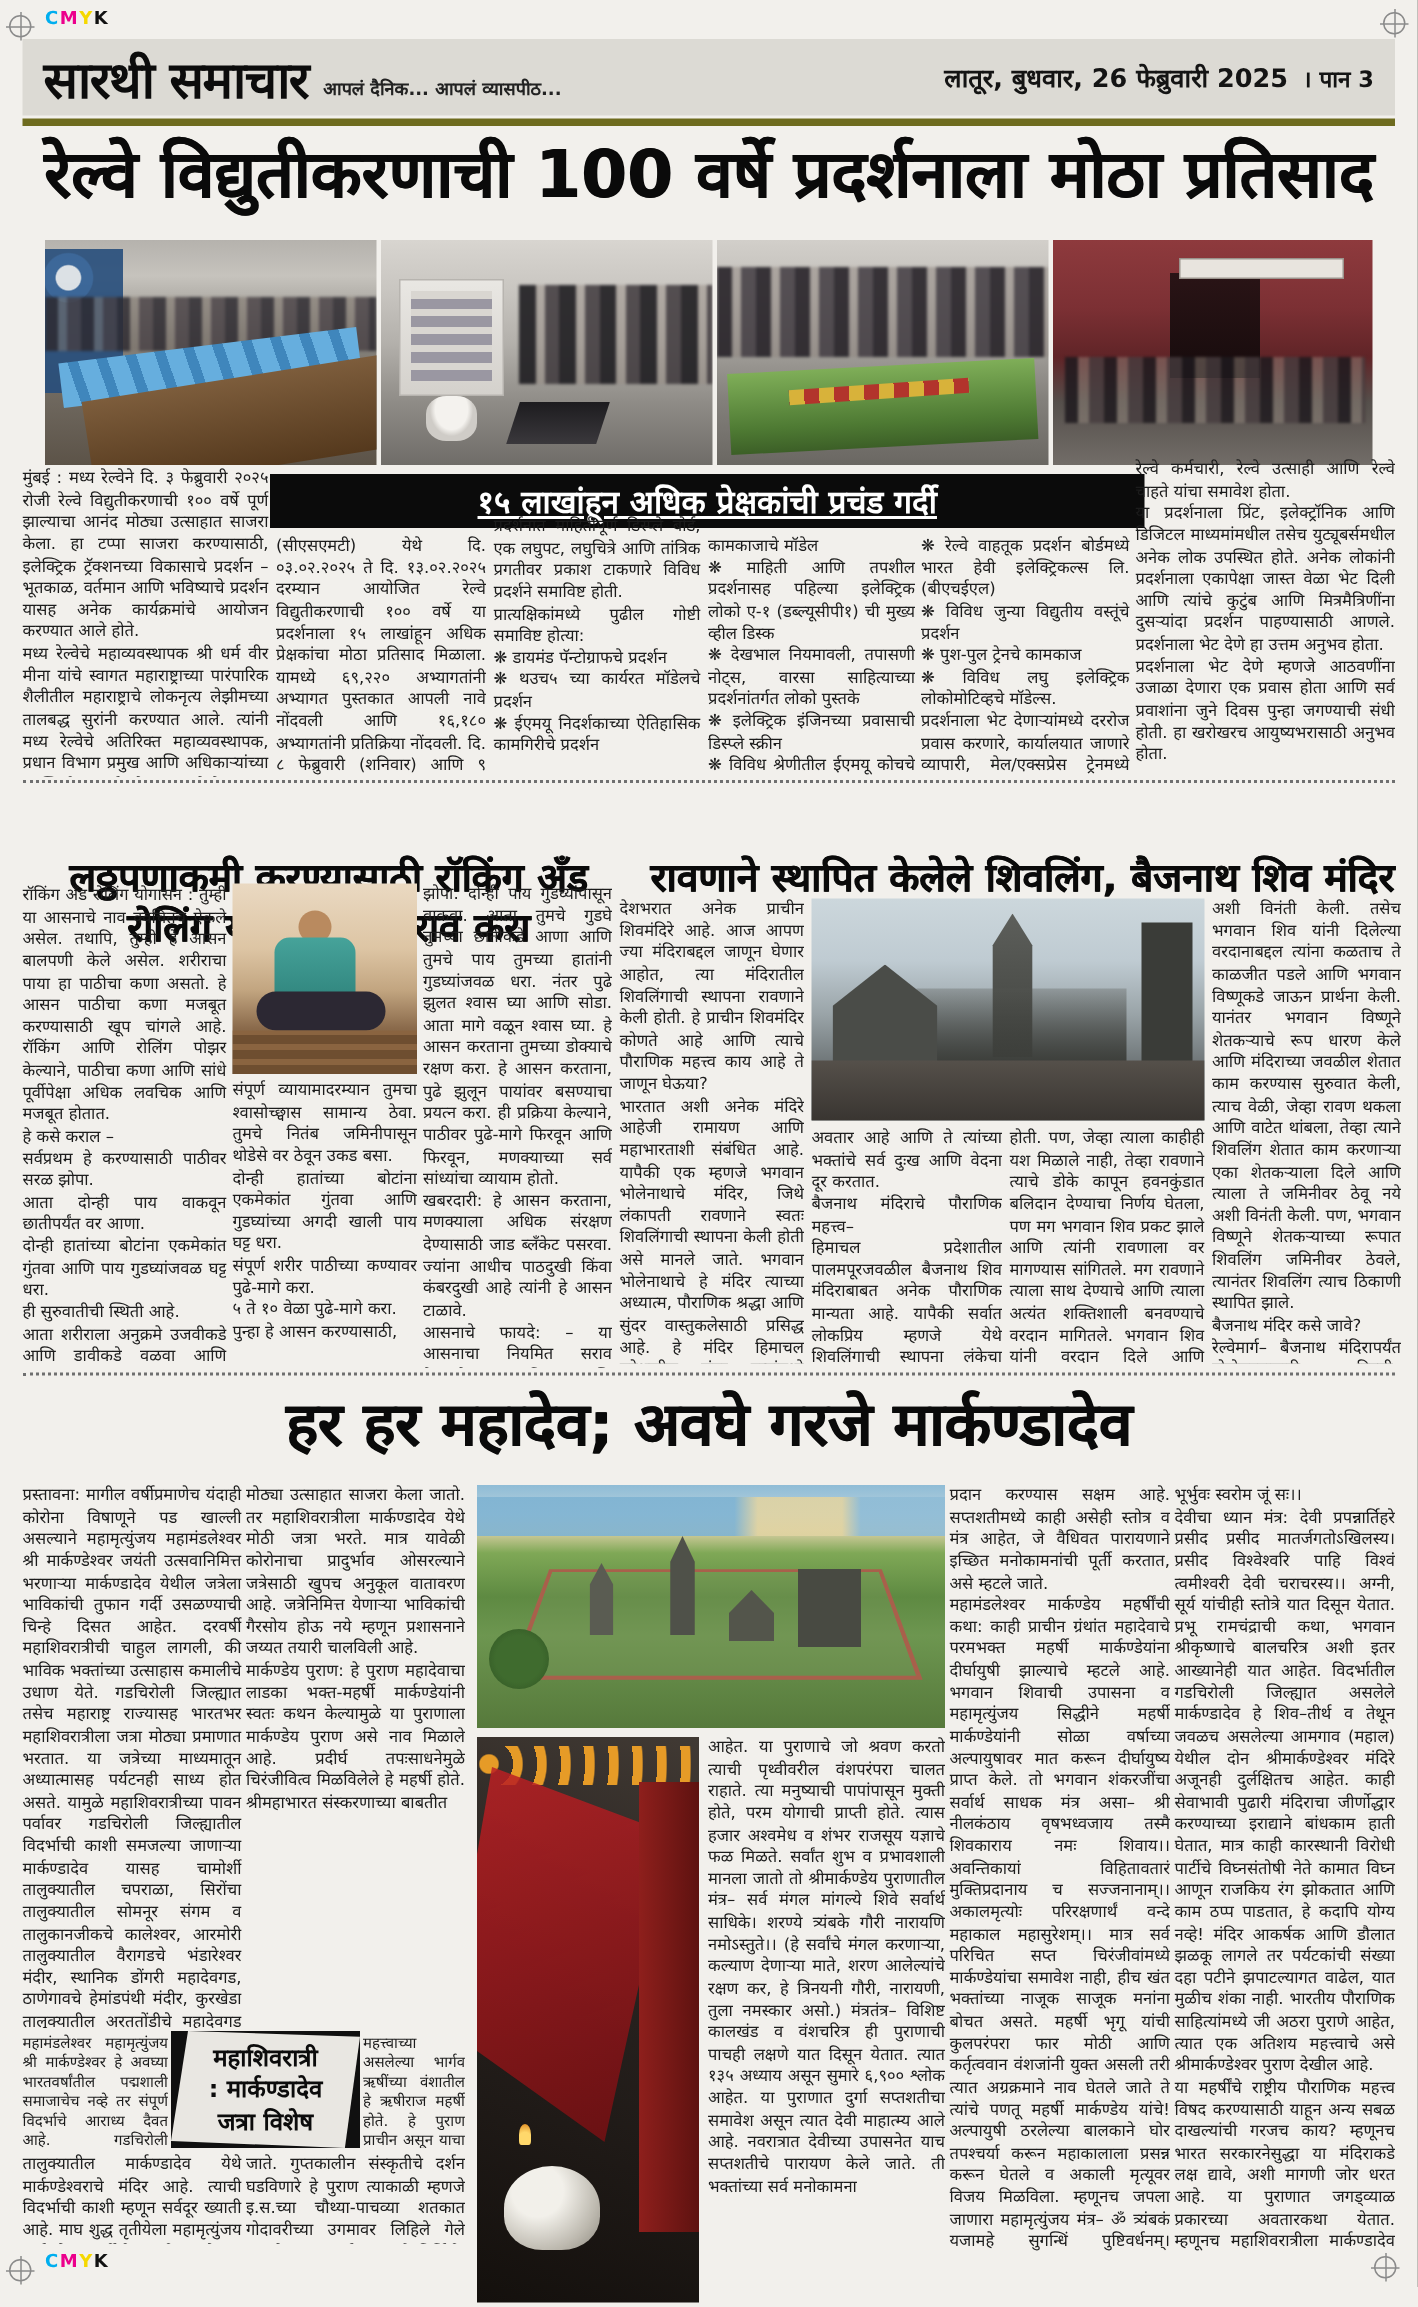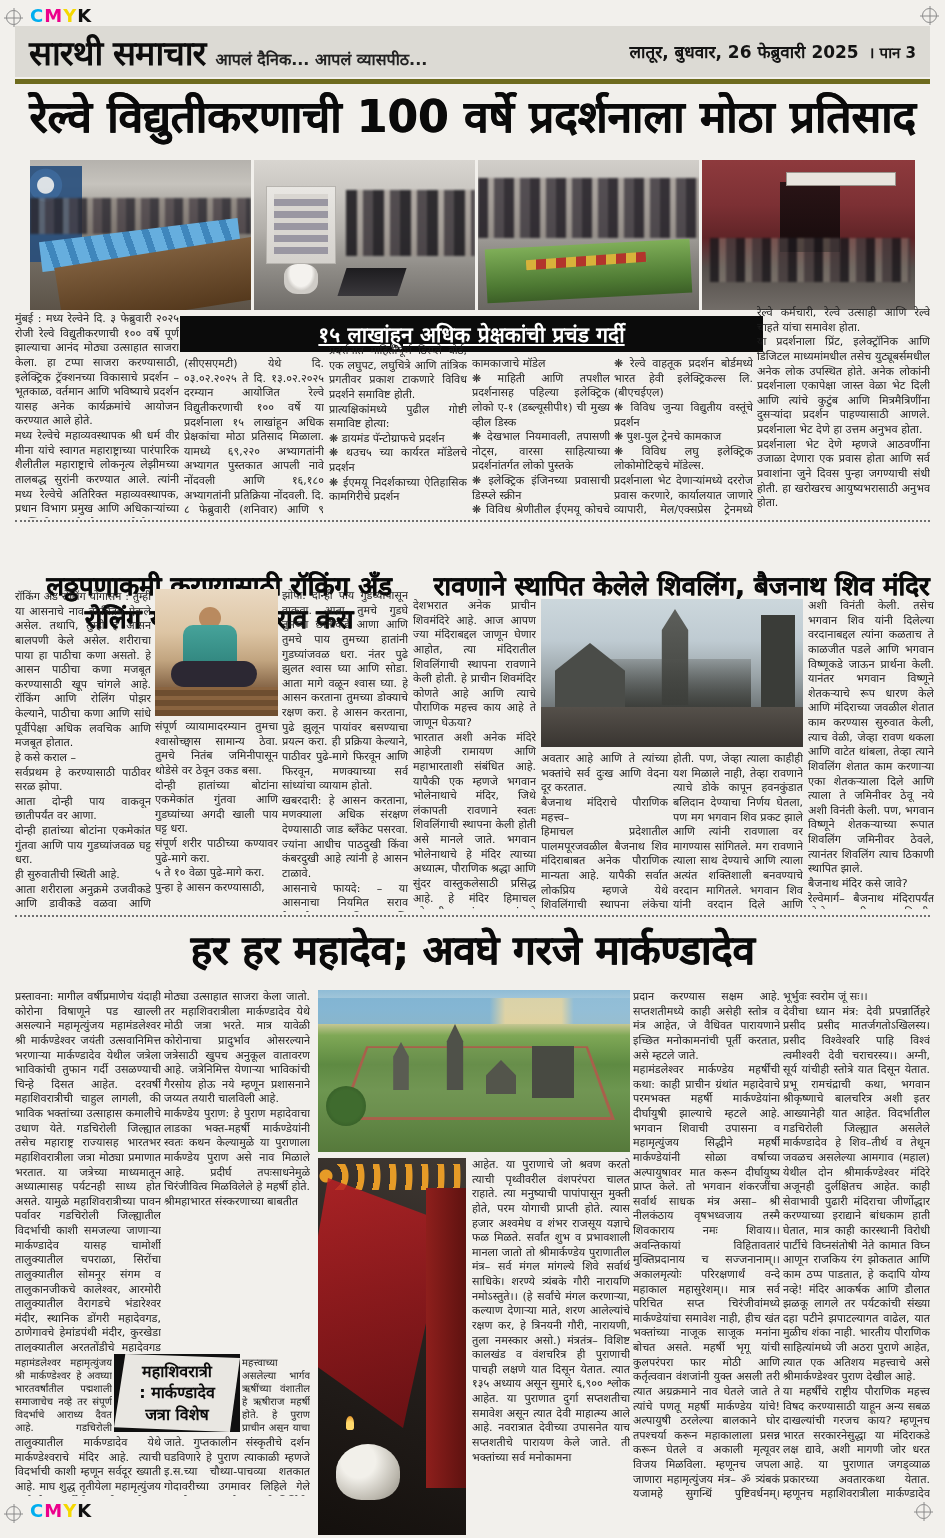--- a/index.html
+++ b/index.html
@@ -4,26 +4,26 @@
 <style>
   html,body{margin:0;padding:0;background:#9c9994;}
   #page{position:relative;width:945px;height:1538px;margin:0 auto;background:#f2f0ec;
         font-family:"DejaVu Sans",sans-serif;color:#141414;overflow:hidden;}
   .abs{position:absolute;}
   
   .regmark{width:15px;height:15px;border:1.5px solid #8a8a8a;border-radius:50%;box-sizing:border-box;}
   .regmark::before,.regmark::after{content:"";position:absolute;background:#8a8a8a;}
   .regmark::before{left:50%;top:-3px;bottom:-3px;width:1px;transform:translateX(-50%);}
   .regmark::after{top:50%;left:-3px;right:-3px;height:1px;transform:translateY(-50%);}
-  .cmyk{font-size:18px;font-weight:bold;letter-spacing:1px;}
+  .cmyk{font-size:12px;font-weight:bold;letter-spacing:1px;}
   .cmyk .c{color:#00aeef}.cmyk .m{color:#ec008c}.cmyk .y{color:#f5d800}.cmyk .k{color:#111}
   
   .masthead{background:#dcdad4;display:flex;align-items:center;padding:0 14px;box-sizing:border-box;text-align:center;}
   .papername{font-size:34px;font-weight:bold;color:#0c0c0c;letter-spacing:-1px;}
-  .tagline{font-size:16px;font-weight:bold;margin-left:10px;margin-top:14px;color:#222;}
+  .tagline{font-size:12px;font-weight:bold;margin-left:10px;margin-top:14px;color:#222;}
   .dateline{margin-left:auto;font-size:17px;font-weight:bold;white-space:nowrap;}
   .pageno{font-size:15px;font-weight:bold;margin-left:10px;white-space:nowrap;}
   .mastrule{background:#6e6b1e;}
   
   .h-main{font-size:44px;font-weight:bold;text-align:center;line-height:1.4;color:#0a0a0a;
           text-shadow:0.6px 0 0 #0a0a0a;}
   .h-sec{font-size:26px;font-weight:bold;text-align:center;line-height:1.25;color:#0a0a0a;
          text-shadow:0.4px 0 0 #0a0a0a;margin-top:44px;}
   .h-big{font-size:40px;font-weight:bold;text-align:center;line-height:1.45;color:#0a0a0a;
          text-shadow:0.7px 0 0 #0a0a0a;}

